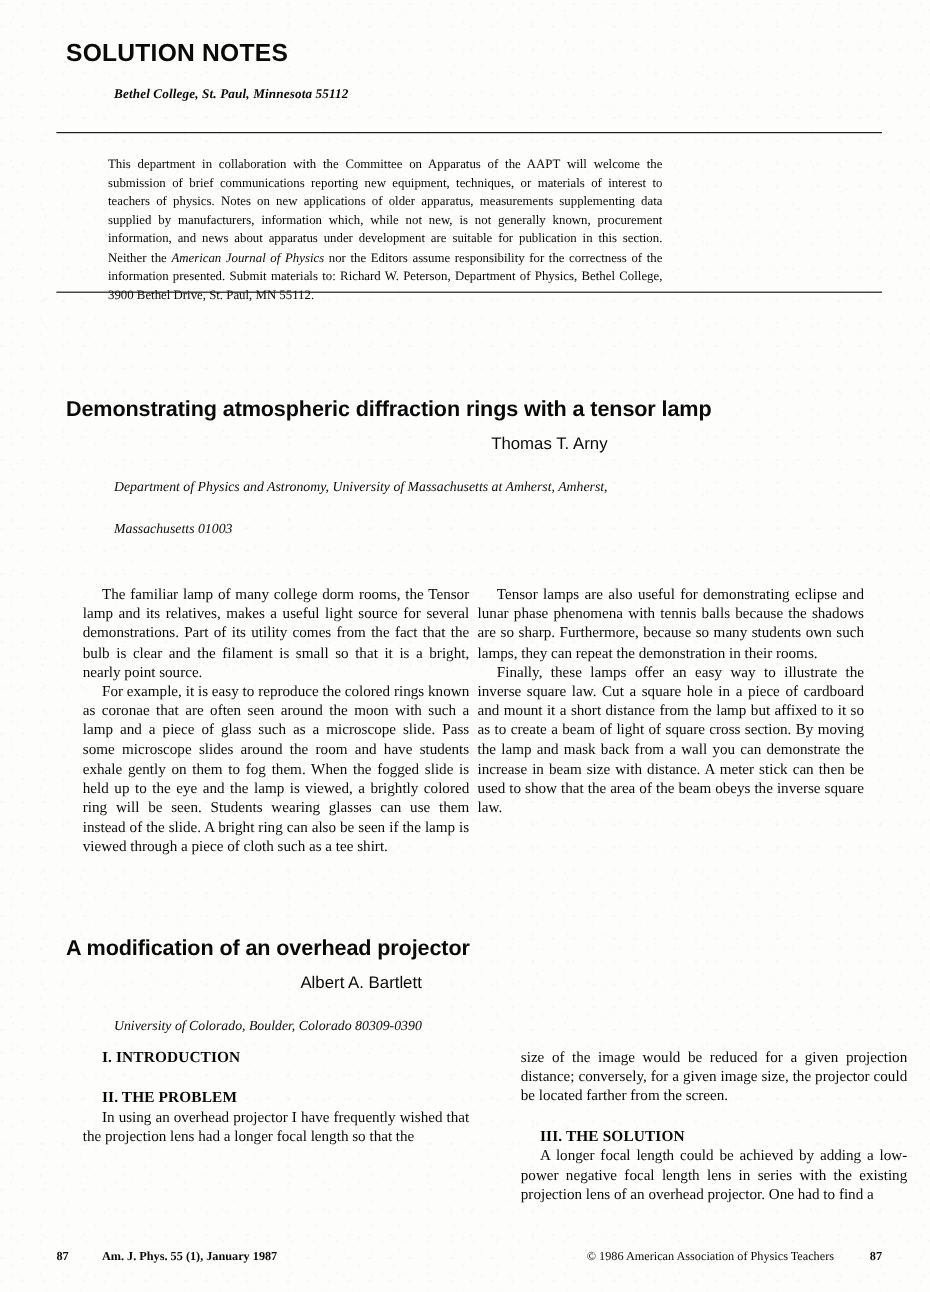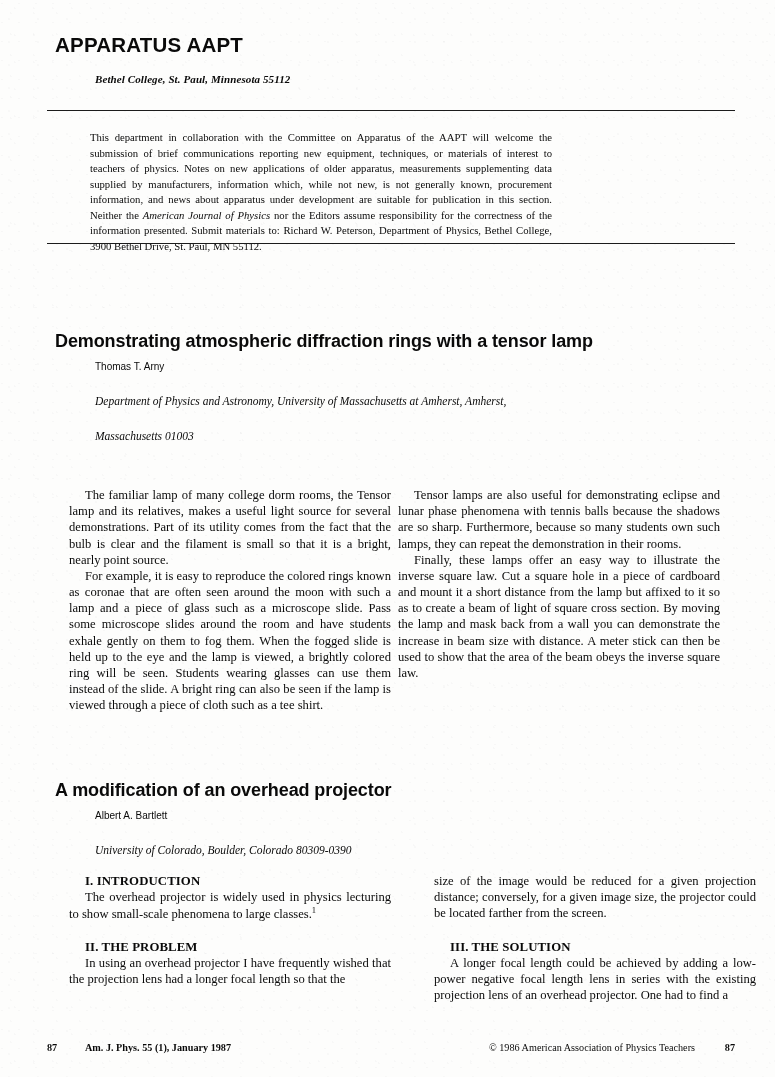--- a/index.html
+++ b/index.html
@@ -85,21 +85,22 @@
     font-weight: bold;
     font-size: 18px;
     letter-spacing: -0.1px;
   }
   .byline {
     position: absolute;
     line-height: 1.35;
   }
   .byline .author {
     font-family: "Liberation Sans", sans-serif;
-    font-size: 10px;
+    font-size: 14px;
+    text-align: right;
   }
   .byline .affil {
     font-family: "Liberation Serif", serif;
     font-style: italic;
     font-size: 11.5px;
     margin-top: 20px;
   }
 
   
   .col {
@@ -149,21 +150,21 @@
   .footer .cite { flex: 0 0 auto; }
   .footer .spacer { flex: 1 1 auto; }
   .footer .copy { font-weight: normal; }
   .footer .pg-right { width: 40px; text-align: right; }
 </style>
 </head>
 <body>
 
 <div class="page">
 
-  <div class="masthead">APPARATUS AAPT</div>
+  <div class="masthead">SOLUTION NOTES</div>
 
   <div class="editor-block">
     <div class="editor-affil">Bethel College, St. Paul, Minnesota 55112</div>
   </div>
 
   <div class="rule rule-top"></div>
 
   <div class="scope"><span>This department in collaboration with the Committee on Apparatus of the AAPT will welcome the submission of brief communications reporting new equipment, techniques, or materials of interest to teachers of physics. Notes on new applications of older apparatus, measurements supplementing data supplied by manufacturers, information which, while not new, is not generally known, procurement information, and news about apparatus under development are suitable for publication in this section. Neither the </span><em>American Journal of Physics</em><span> nor the Editors assume responsibility for the correctness of the information presented. Submit materials to: Richard W. Peterson, Department of Physics, Bethel College, 3900 Bethel Drive, St. Paul, MN 55112.</span></div>
 
   <div class="rule rule-bottom"></div>
@@ -188,21 +189,20 @@
 
   <div class="article-title" style="left:55px; top:780px; width:640px;">A modification of an overhead projector</div>
 
   <div class="byline" style="left:95px; top:809px;">
     <div class="author">Albert A. Bartlett</div>
     <div class="affil">University of Colorado, Boulder, Colorado 80309-0390</div>
   </div>
 
   <div class="col col-left" style="top:873px;">
     <p class="sec-head">I. INTRODUCTION</p>
-    <p><span>The overhead projector is widely used in physics lecturing to show small-scale phenomena to large classes.</span><sup>1</sup></p>
     <p class="sec-head spaced">II. THE PROBLEM</p>
     <p>In using an overhead projector I have frequently wished that the projection lens had a longer focal length so that the</p>
   </div>
 
   <div class="col col-right" style="top:873px;margin-left:36px;">
     <p class="noindent">size of the image would be reduced for a given projection distance; conversely, for a given image size, the projector could be located farther from the screen.</p>
     <p class="sec-head spaced">III. THE SOLUTION</p>
     <p>A longer focal length could be achieved by adding a low-power negative focal length lens in series with the existing projection lens of an overhead projector. One had to find a</p>
   </div>
 

